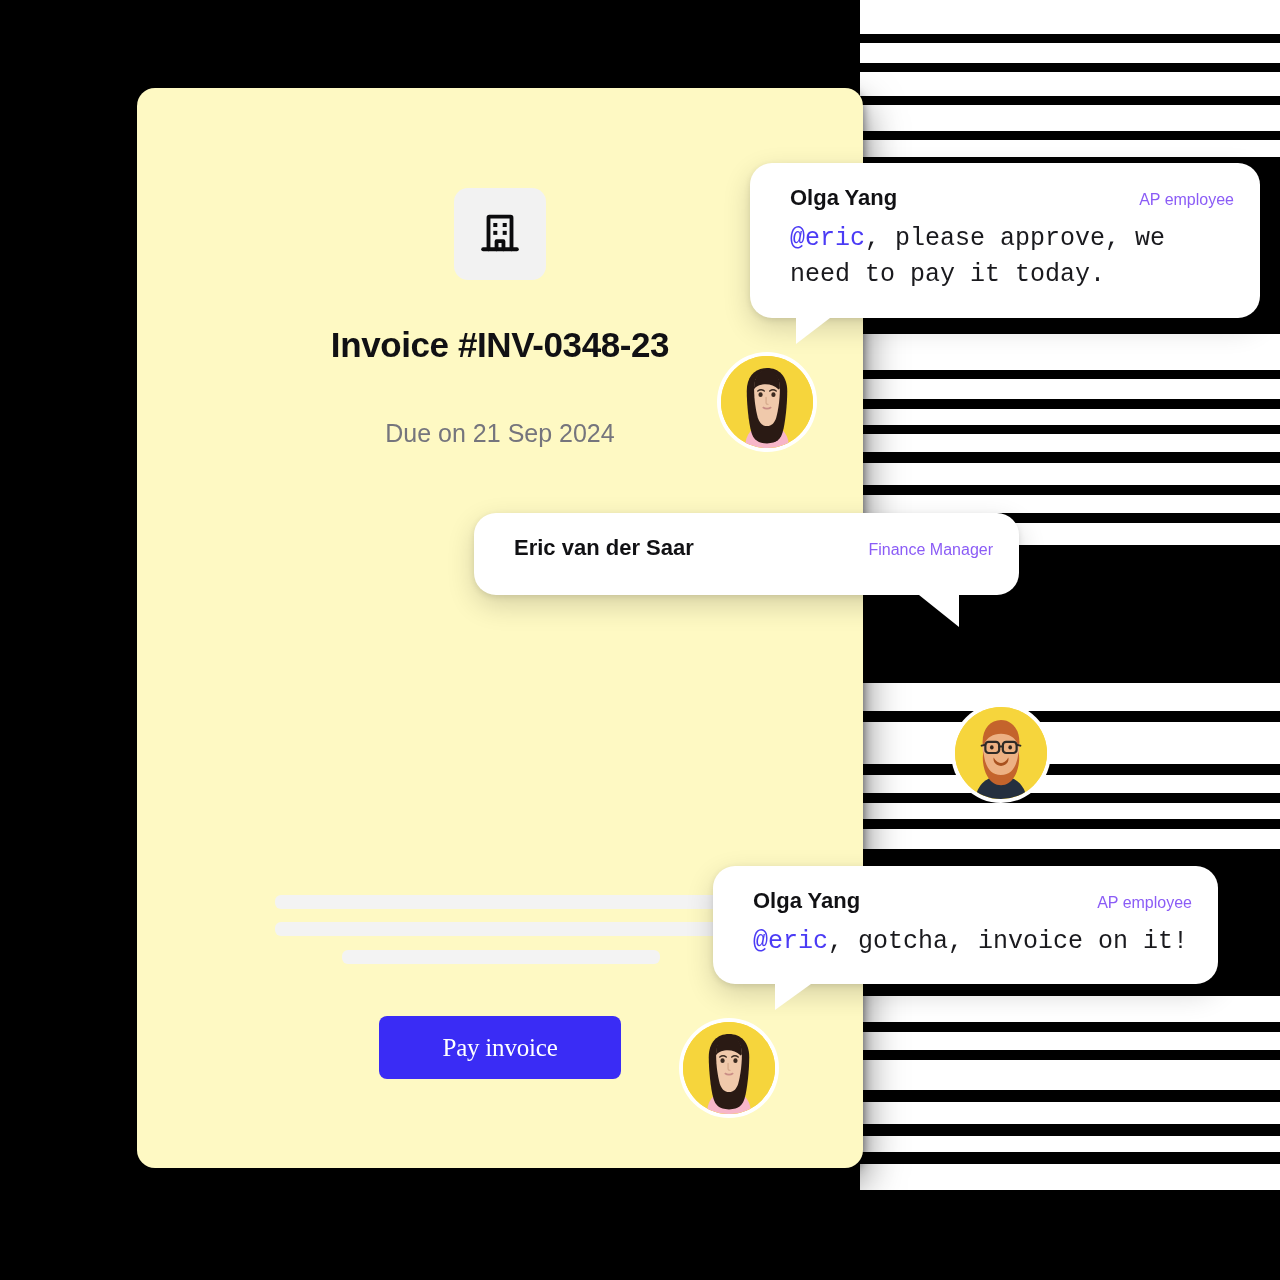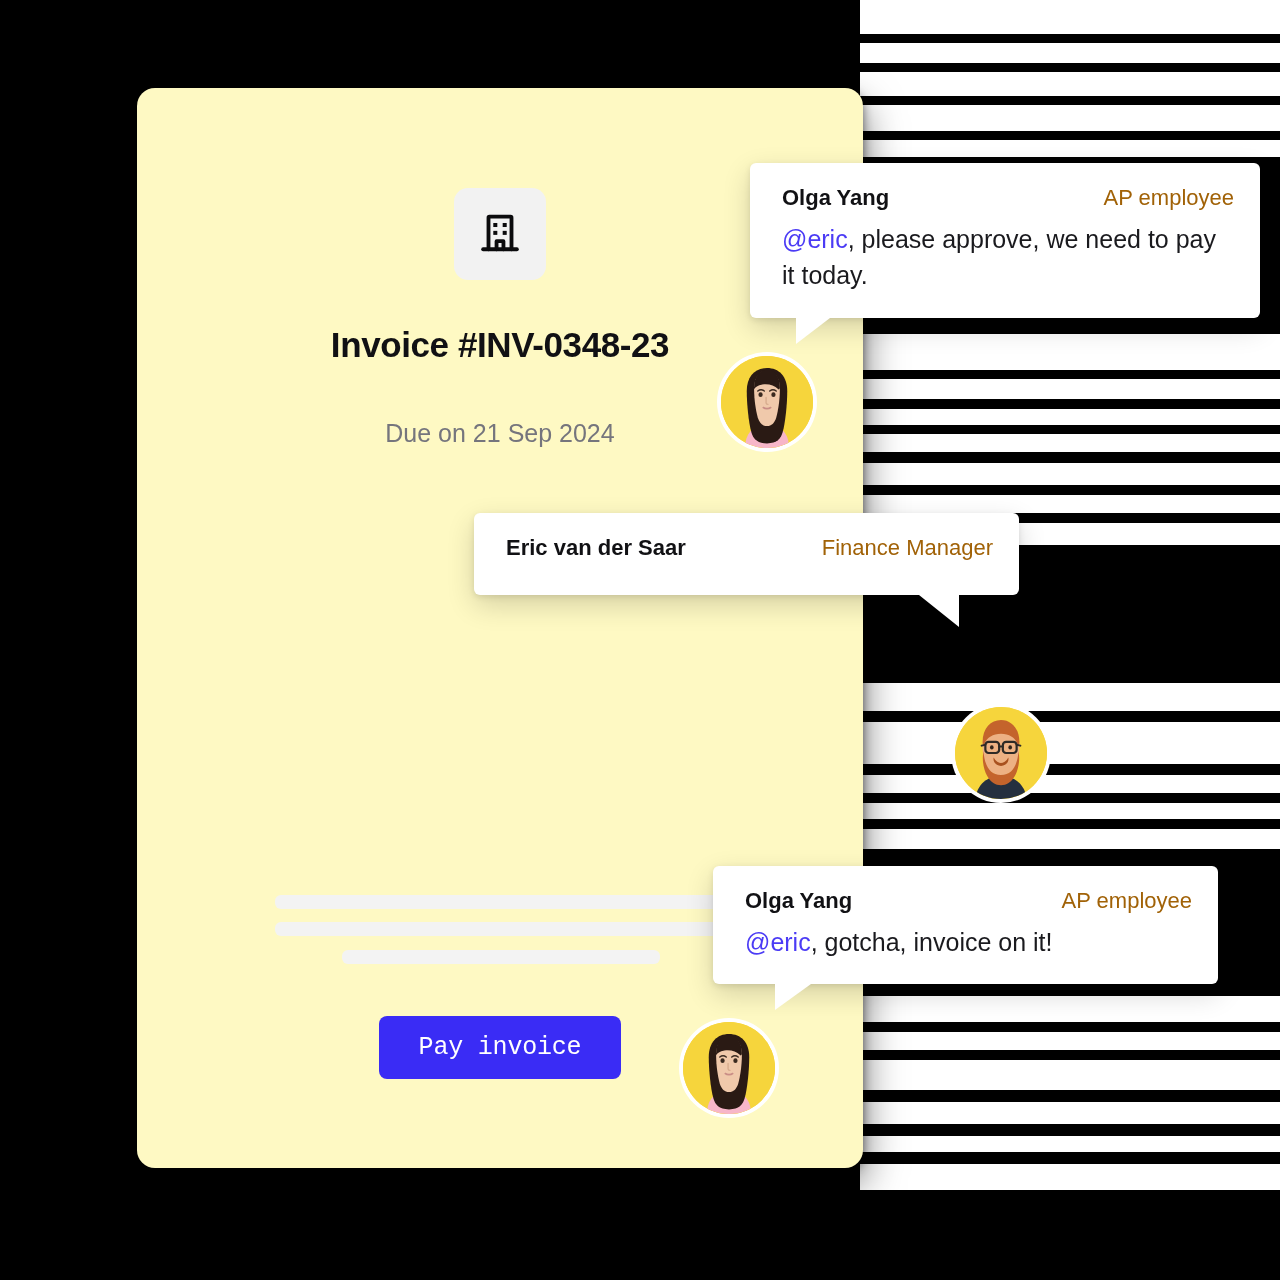--- a/index.html
+++ b/index.html
@@ -64,40 +64,40 @@
 
   
   .bsk { position: absolute; background: #f3f3f3; border-radius: 6px; height: 14px; }
 
   
   #pay-invoice-button {
     position: absolute; left: 242px; top: 928px;
     width: 242px; height: 63px;
     background: #3a2cf5; color: #fff;
     border: none; border-radius: 8px;
-    font-family: Liberation Mono, monospace;
+    font-family: Liberation Serif, serif;
     font-size: 25px; font-weight: 500; letter-spacing: -0.2px;
     cursor: pointer;
   }
 
   
   .bubble {
     position: absolute;
     background: #fff;
-    border-radius: 6px;
+    border-radius: 22px;
     box-shadow: 0 10px 28px rgba(0,0,0,0.16), 0 2px 6px rgba(0,0,0,0.10);
-    padding: 22px 26px 24px 32px;
+    padding: 22px 26px 24px 40px;
   }
   .bubble .meta {
     display: flex; justify-content: space-between; align-items: baseline;
     margin-bottom: 10px;
   }
   .bubble .author { font-size: 22px; font-weight: 700; color: #111114; }
-  .bubble .role { font-size: 22px; font-weight: 400; color: #a16207; }
-  .bubble .body { font-size: 25px; line-height: 1.45; color: #1a1a1e; }
+  .bubble .role { font-size: 16px; font-weight: 400; color: #8b5cf6; }
+  .bubble .body { font-size: 25px; line-height: 1.45; color: #1a1a1e; font-family: Liberation Mono, monospace; }
   .mention { color: #4b3bf5; }
 
   .tail {
     position: absolute; width: 0; height: 0;
     border-style: solid;
   }
 
   
   .avatar {
     position: absolute; border-radius: 50%; overflow: hidden;

